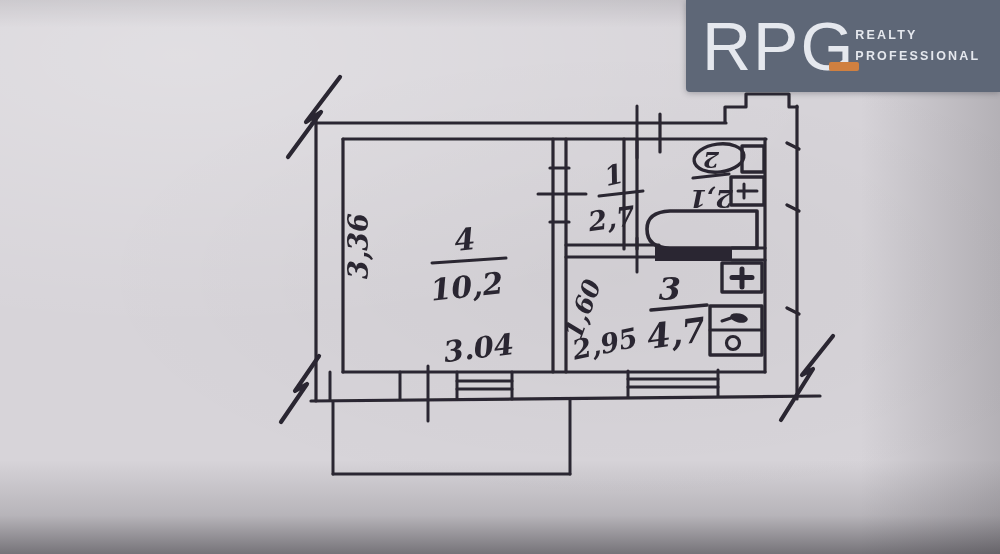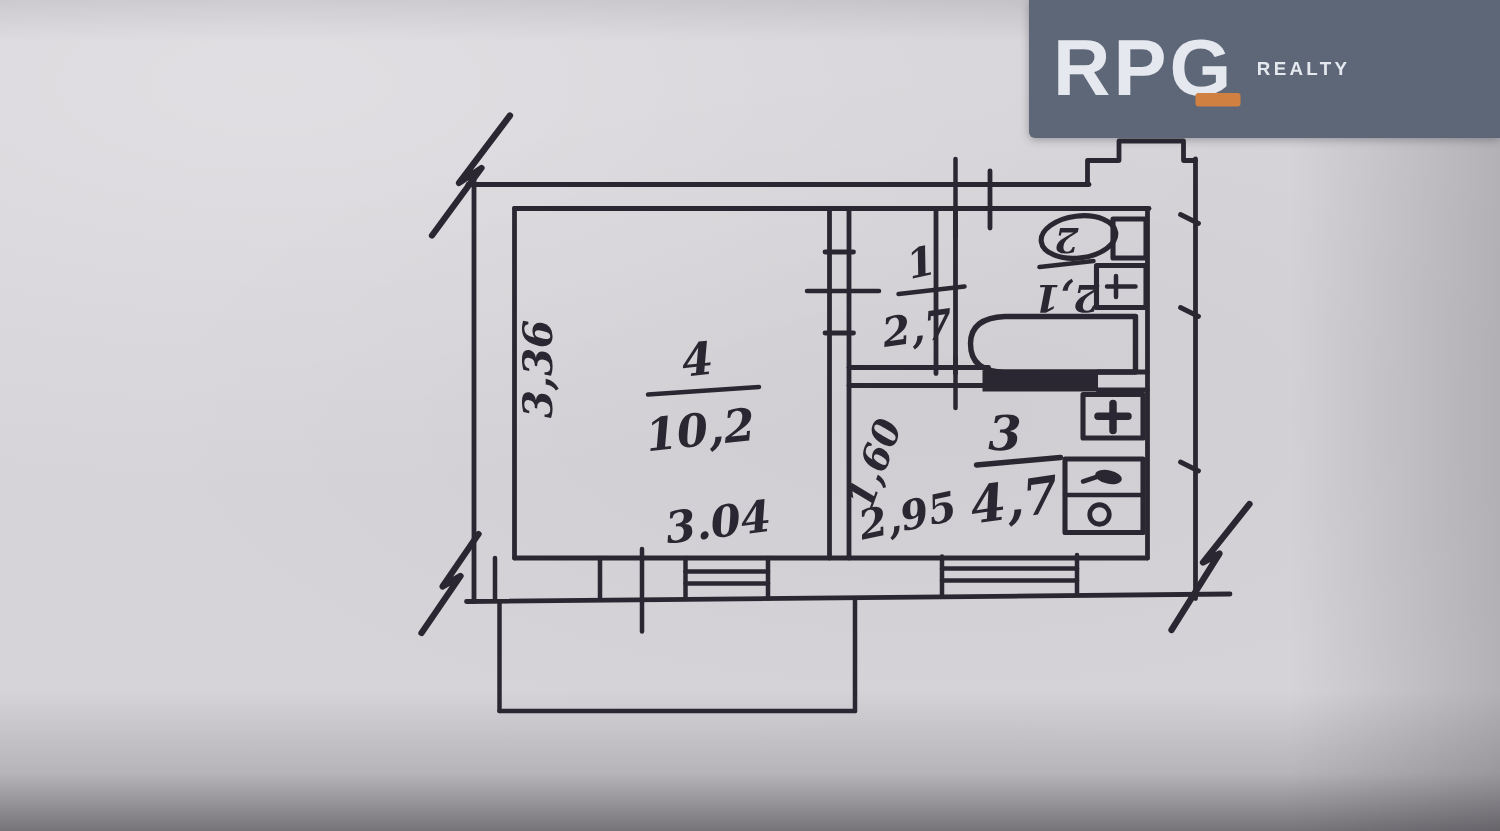--- a/index.html
+++ b/index.html
@@ -22,28 +22,28 @@
     font-family:"DejaVu Serif",serif;font-style:italic;font-weight:600;
     fill:var(--ink);text-anchor:middle;
   }
   .watermark{
     position:absolute;left:686px;top:0;width:314px;height:92px;
     display:flex;align-items:center;box-sizing:border-box;padding-left:16px;
     border-radius:0 0 0 4px;
     box-shadow:0 1px 6px rgba(40,42,52,0.35);
   }
   .brand{
-    position:relative;font-weight:700;font-size:53px;line-height:58px;
+    position:relative;font-weight:400;font-size:68px;line-height:58px;
     letter-spacing:2px;font-family:"Liberation Sans",sans-serif;
   }
   .brand .accent-bar{
     position:absolute;right:-4px;top:45px;width:30px;height:9px;border-radius:2px;
   }
   .tagline{
-    margin-left:15px;font-size:12.5px;font-weight:600;letter-spacing:2.2px;
+    font-size:12.5px;font-weight:600;letter-spacing:2.2px;
     line-height:1.65;font-family:"Liberation Sans",sans-serif;white-space:nowrap;
   }
 </style>
 </head>
 <body>
 
 <div class="photo">
 
   <svg class="plan" viewBox="0 0 1000 554">
     <defs>
@@ -171,16 +171,17 @@
     </g>
   </svg>
 
   <div class="watermark" style="background: rgb(94, 103, 119); color: rgb(229, 232, 238);">
     <div class="brand">
       <span>RPG</span>
       <span class="accent-bar" style="background: rgb(208, 128, 64);"></span>
     </div>
     <div class="tagline">
       <div>REALTY</div>
+      <div>PROFESSIONAL</div>
     </div>
   </div>
 
 </div>
 
 </body></html>

